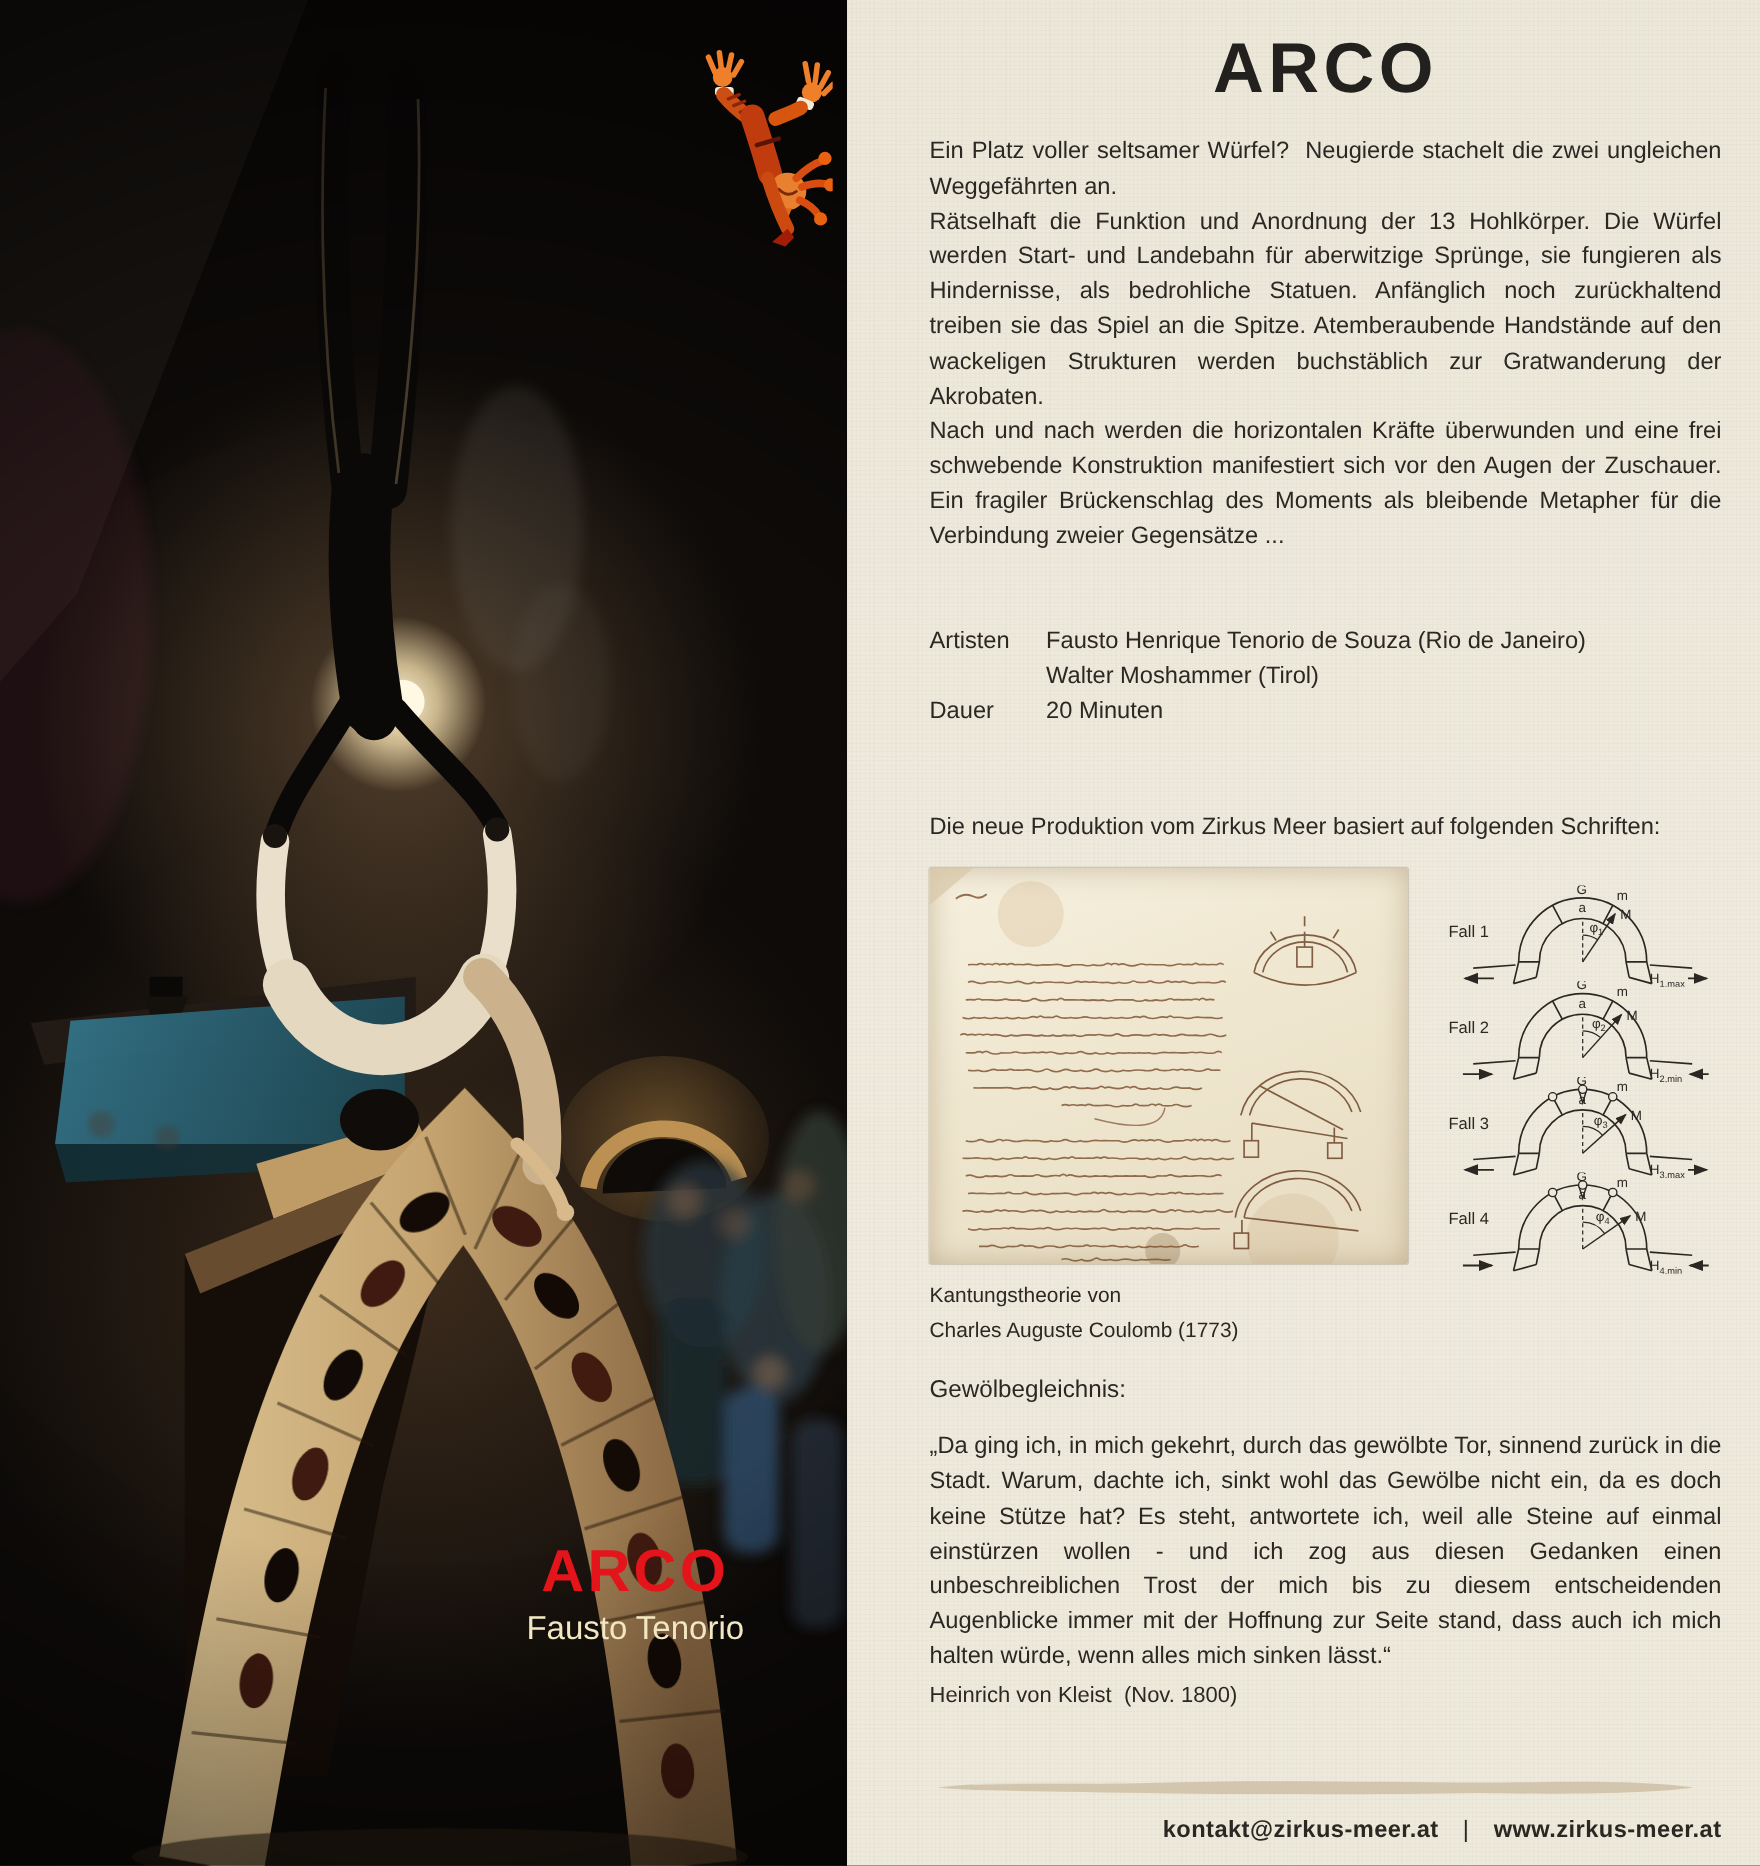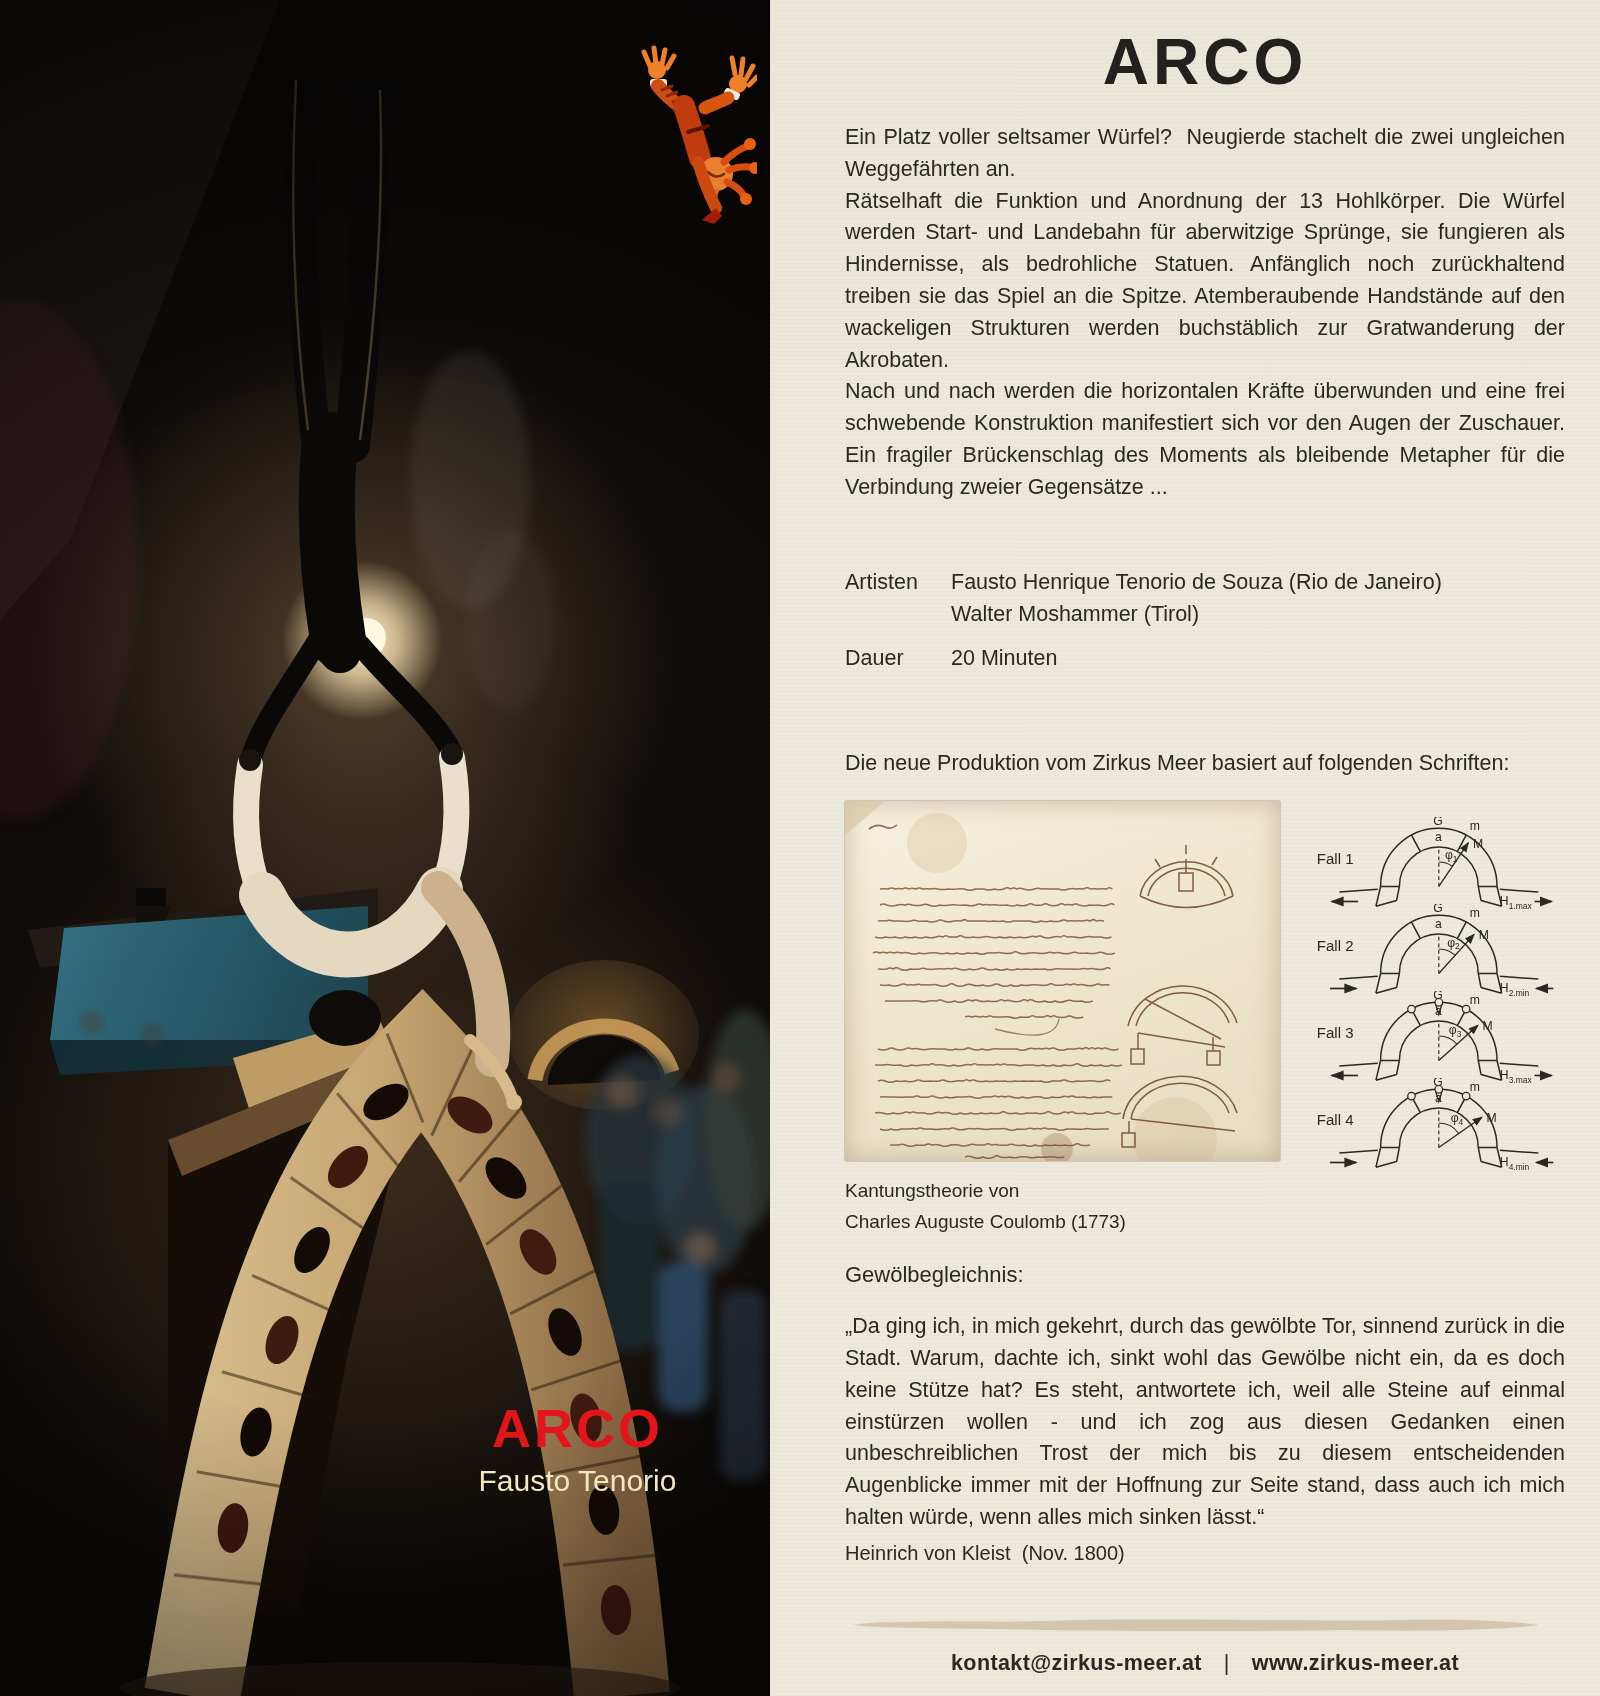--- a/index.html
+++ b/index.html
@@ -18,40 +18,40 @@
         padding:0 35px 0 75px;
         background:
           repeating-linear-gradient(0deg, rgba(140,125,95,.035) 0 1px, rgba(0,0,0,0) 1px 4px),
           repeating-linear-gradient(90deg, rgba(140,125,95,.03) 0 1px, rgba(0,0,0,0) 1px 4px),
           linear-gradient(180deg,#ebe7d9 0%,#eeeadd 55%,#ede9db 100%);}
   .info h1{margin:26px 0 0 0;text-align:center;font-size:64px;line-height:72px;font-weight:600;
            letter-spacing:4px;color:#23211d;}
   .body{margin:0;font-size:21.5px;line-height:31.8px;color:#2b2824;white-space:pre-wrap;}
   .just{text-align:justify;}
   .lead{margin-top:24px;}
-  .details{margin-top:62px;display:grid;grid-template-columns:106px 1fr;row-gap:12px;
+  .details{margin-top:62px;display:grid;grid-template-columns:106px 1fr;row-gap:0;
            font-size:21.5px;line-height:32px;}
   .sources-intro{margin-top:74px;}
   .sources-row{margin-top:22px;display:flex;align-items:flex-start;}
   .manuscript{width:435px;height:360px;flex:none;border-radius:2px;
               background:linear-gradient(160deg,#f6f0de 0%,#efe6cf 45%,#e7dcc2 100%);
               box-shadow:inset 0 0 26px rgba(120,92,55,.35), 0 0 0 1px rgba(120,100,70,.25);}
   .manuscript svg{display:block;width:435px;height:360px;}
   .coulomb{margin-left:auto;width:258px;flex:none;padding-top:16px;}
   .coulomb svg{display:block;width:258px;height:92px;margin-bottom:-5px;}
   .coulomb svg text{font-family:"Liberation Sans",sans-serif;fill:#2b2824;}
   .captions-row{margin-top:10px;display:flex;font-size:19px;line-height:31px;}
   .caption-left{width:478px;flex:none;}
   .caption-right{flex:none;width:252px;white-space:nowrap;}
   .gleichnis-heading{margin-top:22px;font-size:22px;}
   .quote{margin-top:20px;}
   .attribution{margin:4px 0 0 0;font-size:20px;line-height:30px;white-space:pre-wrap;}
   .footer{position:absolute;left:75px;right:35px;bottom:20px;}
   .brush{display:block;width:700px;height:30px;margin:0 0 12px 0;}
-  .contact{text-align:center;font-size:21.5px;font-weight:700;letter-spacing:.4px;color:#2b2824;}
+  .contact{text-align:right;font-size:21.5px;font-weight:700;letter-spacing:.4px;color:#2b2824;}
   .contact .sep{margin:0 22px;font-weight:400;}
 </style>
 </head>
 <body>
 
 <div class="poster">
 
   <section class="photo">
     <svg class="photo-art" viewBox="0 0 770 1696" preserveAspectRatio="none">
       <defs>

